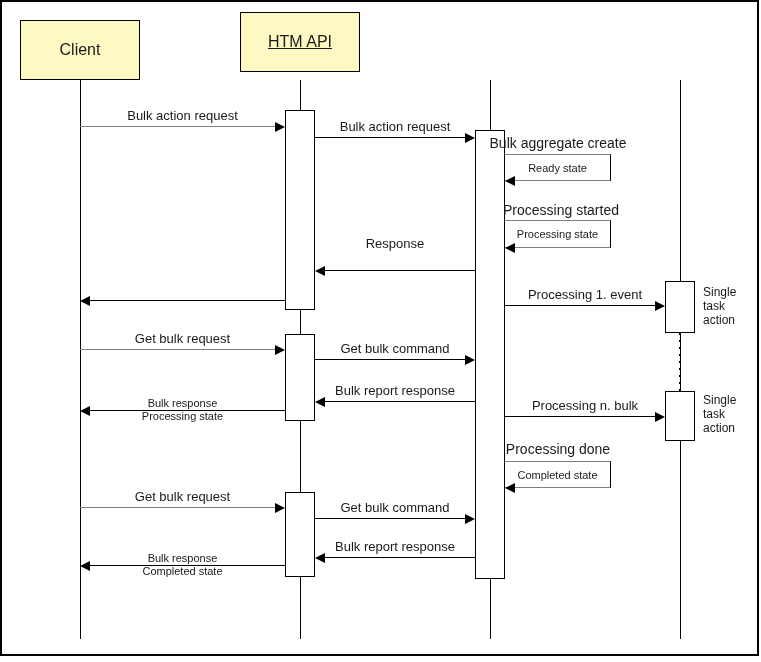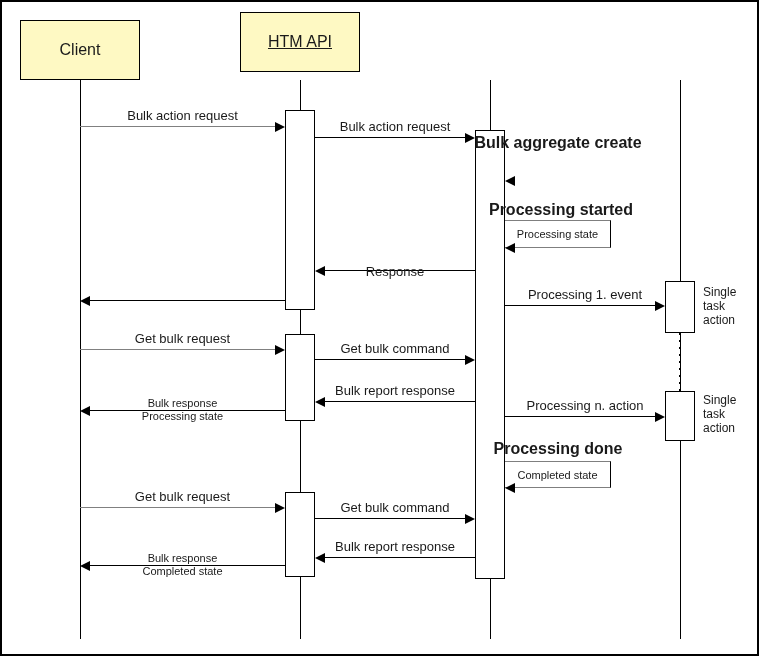--- a/index.html
+++ b/index.html
@@ -12,22 +12,22 @@
   .act{position:absolute;box-sizing:border-box;border:1px solid #000;background:#fff;}
   .mline{position:absolute;height:1px;}
   .ahead{position:absolute;width:0;height:0;}
   .mlabel{position:absolute;white-space:nowrap;font-size:13px;color:#1a1a1a;
           transform:translateX(-50%);line-height:14px;}
   .mlabel2{position:absolute;white-space:nowrap;font-size:11px;color:#1a1a1a;
            transform:translateX(-50%);line-height:13px;text-align:center;}
   .selfbox{position:absolute;box-sizing:border-box;border-top:1px solid #7f7f7f;
            border-right:1px solid #000;border-bottom:1px solid #7f7f7f;background:transparent;
            display:flex;align-items:center;justify-content:center;font-size:11px;color:#1a1a1a;}
-  .selftitle{position:absolute;white-space:nowrap;font-size:16px;color:#1a1a1a;
-             transform:translateX(-50%);line-height:14px;font-weight:bold;}
+  .selftitle{position:absolute;white-space:nowrap;font-size:14px;color:#1a1a1a;
+             transform:translateX(-50%);line-height:14px;}
   .note{position:absolute;font-size:12px;line-height:14px;color:#1a1a1a;}
   .dotted{position:absolute;width:2px;
           background:repeating-linear-gradient(to bottom,#000 0,#000 2px,transparent 2px,transparent 7px);}
 </style>
 </head>
 <body>
 
 <div id="stage">
     <div class="frame" style="left: 0px; top: 0px; width: 759px; height: 656px; position: absolute;"></div>
     <div class="lifeline" style="left: 80px; top: 80px; height: 559px; position: absolute;"></div>
@@ -44,21 +44,21 @@
     <div class="actor" style="left: 20px; top: 20px; width: 120px; height: 60px; position: absolute;">Client</div>
     <div class="actor" style="left: 240px; top: 12px; width: 120px; height: 60px; position: absolute; text-decoration: underline;">HTM API</div>
     <div class="mline" style="left: 80px; top: 126px; width: 196px; background: rgb(128, 128, 128); position: absolute;"></div>
     <div class="ahead" style="top: 121.5px; position: absolute; border-top: 5px solid transparent; border-bottom: 5px solid transparent; left: 275px; border-left: 10px solid rgb(0, 0, 0);"></div>
     <div class="mlabel" style="left: 182.5px; top: 109px; position: absolute;">Bulk action request</div>
     <div class="mline" style="left: 315px; top: 137px; width: 151px; background: rgb(0, 0, 0); position: absolute;"></div>
     <div class="ahead" style="top: 132.5px; position: absolute; border-top: 5px solid transparent; border-bottom: 5px solid transparent; left: 465px; border-left: 10px solid rgb(0, 0, 0);"></div>
     <div class="mlabel" style="left: 395px; top: 120px; position: absolute;">Bulk action request</div>
     <div class="mline" style="left: 324px; top: 270px; width: 151px; background: rgb(0, 0, 0); position: absolute;"></div>
     <div class="ahead" style="top: 265.5px; position: absolute; border-top: 5px solid transparent; border-bottom: 5px solid transparent; left: 315px; border-right: 10px solid rgb(0, 0, 0);"></div>
-    <div class="mlabel" style="left: 395px; top: 265px; position: absolute;">Response</div>
+    <div class="mlabel" style="left: 395px; top: 237px; position: absolute;">Response</div>
     <div class="mline" style="left: 89px; top: 300px; width: 196px; background: rgb(0, 0, 0); position: absolute;"></div>
     <div class="ahead" style="top: 295.5px; position: absolute; border-top: 5px solid transparent; border-bottom: 5px solid transparent; left: 80px; border-right: 10px solid rgb(0, 0, 0);"></div>
     <div class="mline" style="left: 505px; top: 305px; width: 151px; background: rgb(0, 0, 0); position: absolute;"></div>
     <div class="ahead" style="top: 300.5px; position: absolute; border-top: 5px solid transparent; border-bottom: 5px solid transparent; left: 655px; border-left: 10px solid rgb(0, 0, 0);"></div>
     <div class="mlabel" style="left: 585px; top: 288px; position: absolute;">Processing 1. event</div>
     <div class="mline" style="left: 80px; top: 349px; width: 196px; background: rgb(128, 128, 128); position: absolute;"></div>
     <div class="ahead" style="top: 344.5px; position: absolute; border-top: 5px solid transparent; border-bottom: 5px solid transparent; left: 275px; border-left: 10px solid rgb(0, 0, 0);"></div>
     <div class="mlabel" style="left: 182.5px; top: 332px; position: absolute;">Get bulk request</div>
     <div class="mline" style="left: 315px; top: 359px; width: 151px; background: rgb(0, 0, 0); position: absolute;"></div>
     <div class="ahead" style="top: 354.5px; position: absolute; border-top: 5px solid transparent; border-bottom: 5px solid transparent; left: 465px; border-left: 10px solid rgb(0, 0, 0);"></div>
@@ -67,37 +67,38 @@
     <div class="ahead" style="top: 396.5px; position: absolute; border-top: 5px solid transparent; border-bottom: 5px solid transparent; left: 315px; border-right: 10px solid rgb(0, 0, 0);"></div>
     <div class="mlabel" style="left: 395px; top: 384px; position: absolute;">Bulk report response</div>
     <div class="mline" style="left: 89px; top: 410px; width: 196px; background: rgb(0, 0, 0); position: absolute;"></div>
     <div class="ahead" style="top: 405.5px; position: absolute; border-top: 5px solid transparent; border-bottom: 5px solid transparent; left: 80px; border-right: 10px solid rgb(0, 0, 0);"></div>
     <div class="mlabel2" style="left: 182.5px; top: 397px; position: absolute;">
       <div>Bulk response</div>
       <div>Processing state</div>
     </div>
     <div class="mline" style="left: 505px; top: 416px; width: 151px; background: rgb(0, 0, 0); position: absolute;"></div>
     <div class="ahead" style="top: 411.5px; position: absolute; border-top: 5px solid transparent; border-bottom: 5px solid transparent; left: 655px; border-left: 10px solid rgb(0, 0, 0);"></div>
-    <div class="mlabel" style="left: 585px; top: 399px; position: absolute;">Processing n. action</div>
+    <div class="mlabel" style="left: 585px; top: 399px; position: absolute;">Processing n. bulk</div>
     <div class="mline" style="left: 80px; top: 507px; width: 196px; background: rgb(128, 128, 128); position: absolute;"></div>
     <div class="ahead" style="top: 502.5px; position: absolute; border-top: 5px solid transparent; border-bottom: 5px solid transparent; left: 275px; border-left: 10px solid rgb(0, 0, 0);"></div>
     <div class="mlabel" style="left: 182.5px; top: 490px; position: absolute;">Get bulk request</div>
     <div class="mline" style="left: 315px; top: 518px; width: 151px; background: rgb(0, 0, 0); position: absolute;"></div>
     <div class="ahead" style="top: 513.5px; position: absolute; border-top: 5px solid transparent; border-bottom: 5px solid transparent; left: 465px; border-left: 10px solid rgb(0, 0, 0);"></div>
     <div class="mlabel" style="left: 395px; top: 501px; position: absolute;">Get bulk command</div>
     <div class="mline" style="left: 324px; top: 557px; width: 151px; background: rgb(0, 0, 0); position: absolute;"></div>
     <div class="ahead" style="top: 552.5px; position: absolute; border-top: 5px solid transparent; border-bottom: 5px solid transparent; left: 315px; border-right: 10px solid rgb(0, 0, 0);"></div>
     <div class="mlabel" style="left: 395px; top: 540px; position: absolute;">Bulk report response</div>
     <div class="mline" style="left: 89px; top: 565px; width: 196px; background: rgb(0, 0, 0); position: absolute;"></div>
     <div class="ahead" style="top: 560.5px; position: absolute; border-top: 5px solid transparent; border-bottom: 5px solid transparent; left: 80px; border-right: 10px solid rgb(0, 0, 0);"></div>
     <div class="mlabel2" style="left: 182.5px; top: 552px; position: absolute;">
       <div>Bulk response</div>
       <div>Completed state</div>
     </div>
     <div class="selftitle" style="left: 558px; top: 136px; position: absolute;">Bulk aggregate create</div>
+    <div class="selfbox" style="left: 505px; top: 154px; width: 106px; height: 27px; position: absolute;">Ready state</div>
     <div class="ahead" style="left: 505px; top: 175.5px; position: absolute; border-top: 5px solid transparent; border-bottom: 5px solid transparent; border-right: 10px solid rgb(0, 0, 0);"></div>
     <div class="selftitle" style="left: 561px; top: 203px; position: absolute;">Processing started</div>
     <div class="selfbox" style="left: 505px; top: 220px; width: 106px; height: 28px; position: absolute;">Processing state</div>
     <div class="ahead" style="left: 505px; top: 242.5px; position: absolute; border-top: 5px solid transparent; border-bottom: 5px solid transparent; border-right: 10px solid rgb(0, 0, 0);"></div>
     <div class="selftitle" style="left: 558px; top: 442px; position: absolute;">Processing done</div>
     <div class="selfbox" style="left: 505px; top: 461px; width: 106px; height: 27px; position: absolute;">Completed state</div>
     <div class="ahead" style="left: 505px; top: 482.5px; position: absolute; border-top: 5px solid transparent; border-bottom: 5px solid transparent; border-right: 10px solid rgb(0, 0, 0);"></div>
     <div class="note" style="left: 703px; top: 285px; width: 54px; position: absolute;">Single task action</div>
     <div class="note" style="left: 703px; top: 393px; width: 54px; position: absolute;">Single task action</div>
   </div>

